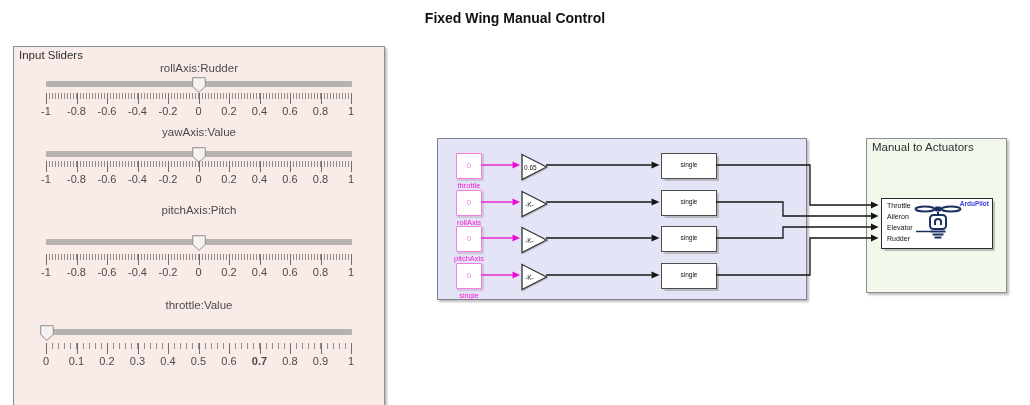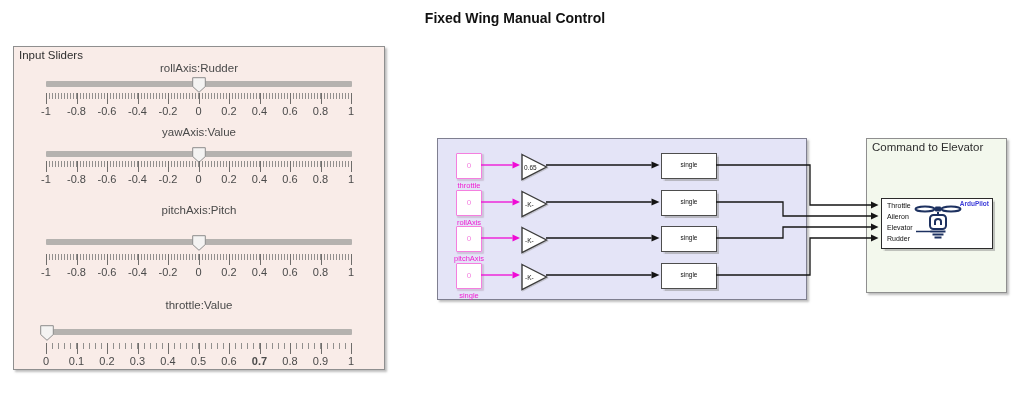--- a/index.html
+++ b/index.html
@@ -7,21 +7,21 @@
         font-family:"Liberation Sans",sans-serif;overflow:hidden;}
 
   .main-title{position:absolute;top:10px;left:0;width:100%;text-align:center;
               font-size:14px;font-weight:bold;color:#111;}
 
   .panel{position:absolute;box-sizing:border-box;border:1px solid #8f8f8f;
          box-shadow:2px 2px 2px rgba(125,125,125,.5);}
   .panel-title{position:absolute;top:2px;left:5px;font-size:11.5px;color:#2f2f2f;white-space:nowrap;}
 
   
-  .panel-sliders{left:13px;top:46px;width:372px;height:324px;background:#f9ece8;}
+  .panel-sliders{left:13px;top:46px;width:372px;height:360px;background:#f9ece8;}
   .slider-group{position:absolute;left:0;top:0;width:372px;height:0;}
   .slider-label{position:absolute;left:32px;width:306px;text-align:center;
                 font-size:11.5px;color:#4a4a4a;}
   .track{position:absolute;left:32px;width:306px;height:6px;background:#b5b2af;border-radius:1px;}
   .thumb{position:absolute;width:14px;height:16px;}
   .ticks{position:absolute;left:32px;width:306px;height:11px;background-repeat:no-repeat,no-repeat;
     background-image:
       repeating-linear-gradient(to right,#6f6d6b 0px,#6f6d6b 1px,transparent 1px,transparent 30.5px),
       repeating-linear-gradient(to right,#918f8d 0px,#918f8d 1px,transparent 1px,transparent 3.05px);
     background-size:306px 11px,306px 6px;}
@@ -190,21 +190,21 @@
     <div class="inport" style="top:124px">0</div>
     <div class="inport-label" style="top:152px">single</div>
     <svg class="gain" style="top:124px" width="27" height="28" viewBox="0 0 27 28">
       <polygon points="1,1.5 25.5,14 1,26.5"></polygon>
       <text x="4" y="16.5">-K-</text>
     </svg>
     <div class="conv" style="top:124px">single</div>
   </section>
 
   <section class="panel panel-actuators">
-    <div class="panel-title">Command to Elevator</div>
+    <div class="panel-title">Manual to Actuators</div>
 
     <div class="ap-block">
       <div class="ap-name">ArduPilot</div>
       <div class="ap-port" style="top:3px">Throttle</div>
       <div class="ap-port" style="top:14px">Aileron</div>
       <div class="ap-port" style="top:25px">Elevator</div>
       <div class="ap-port" style="top:36px">Rudder</div>
       <svg class="ap-icon" width="48" height="40" viewBox="0 0 48 40">
         <g stroke="#1d3160" fill="none" stroke-width="2">
           <ellipse cx="11" cy="6" rx="9.5" ry="2.6"></ellipse>

